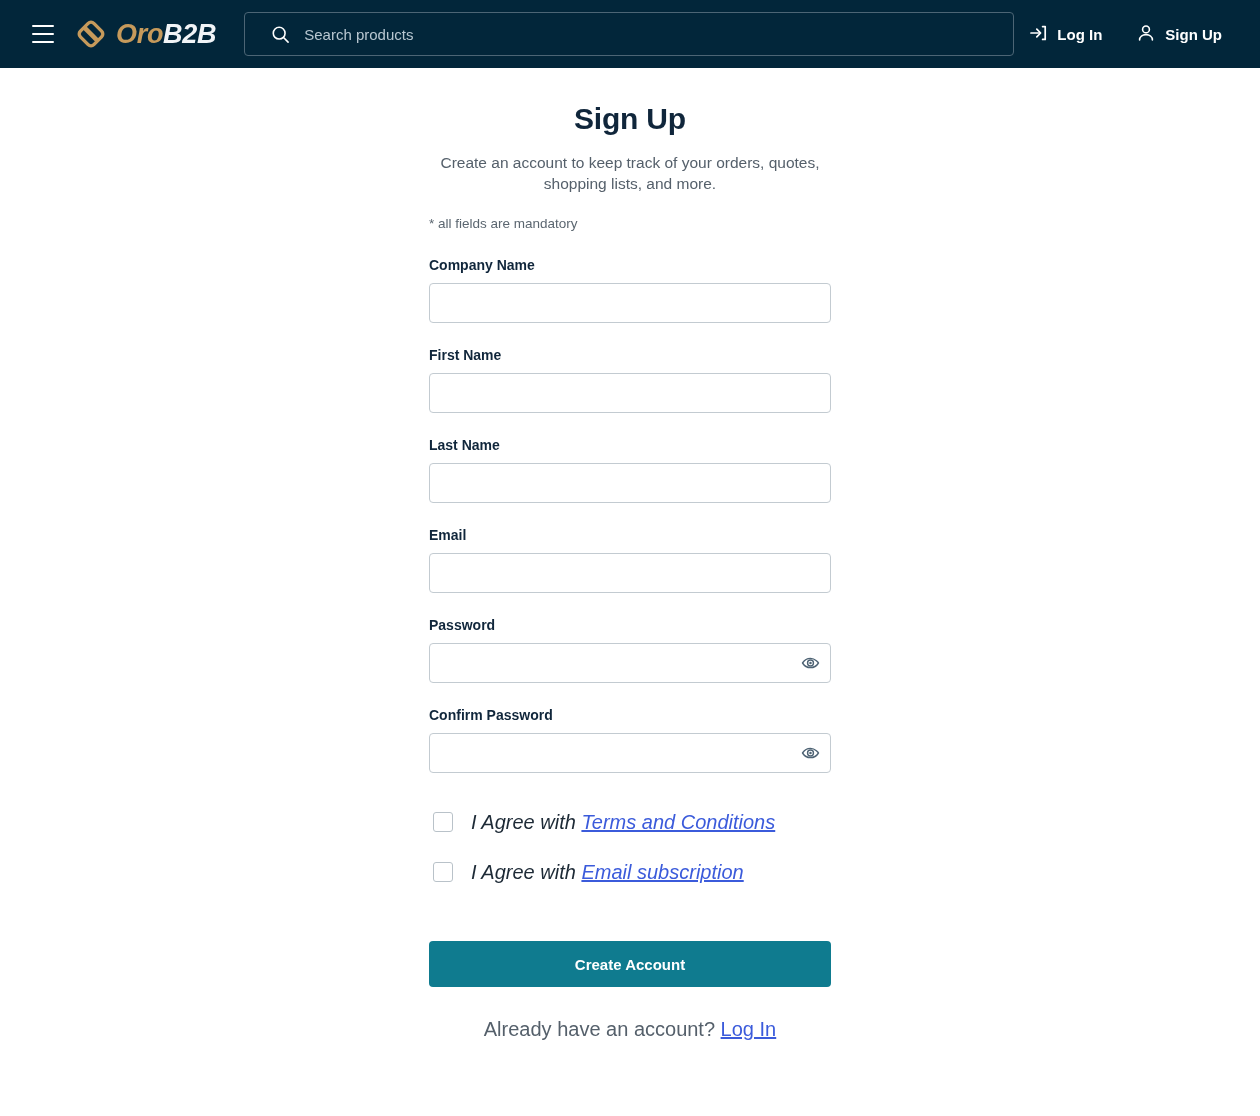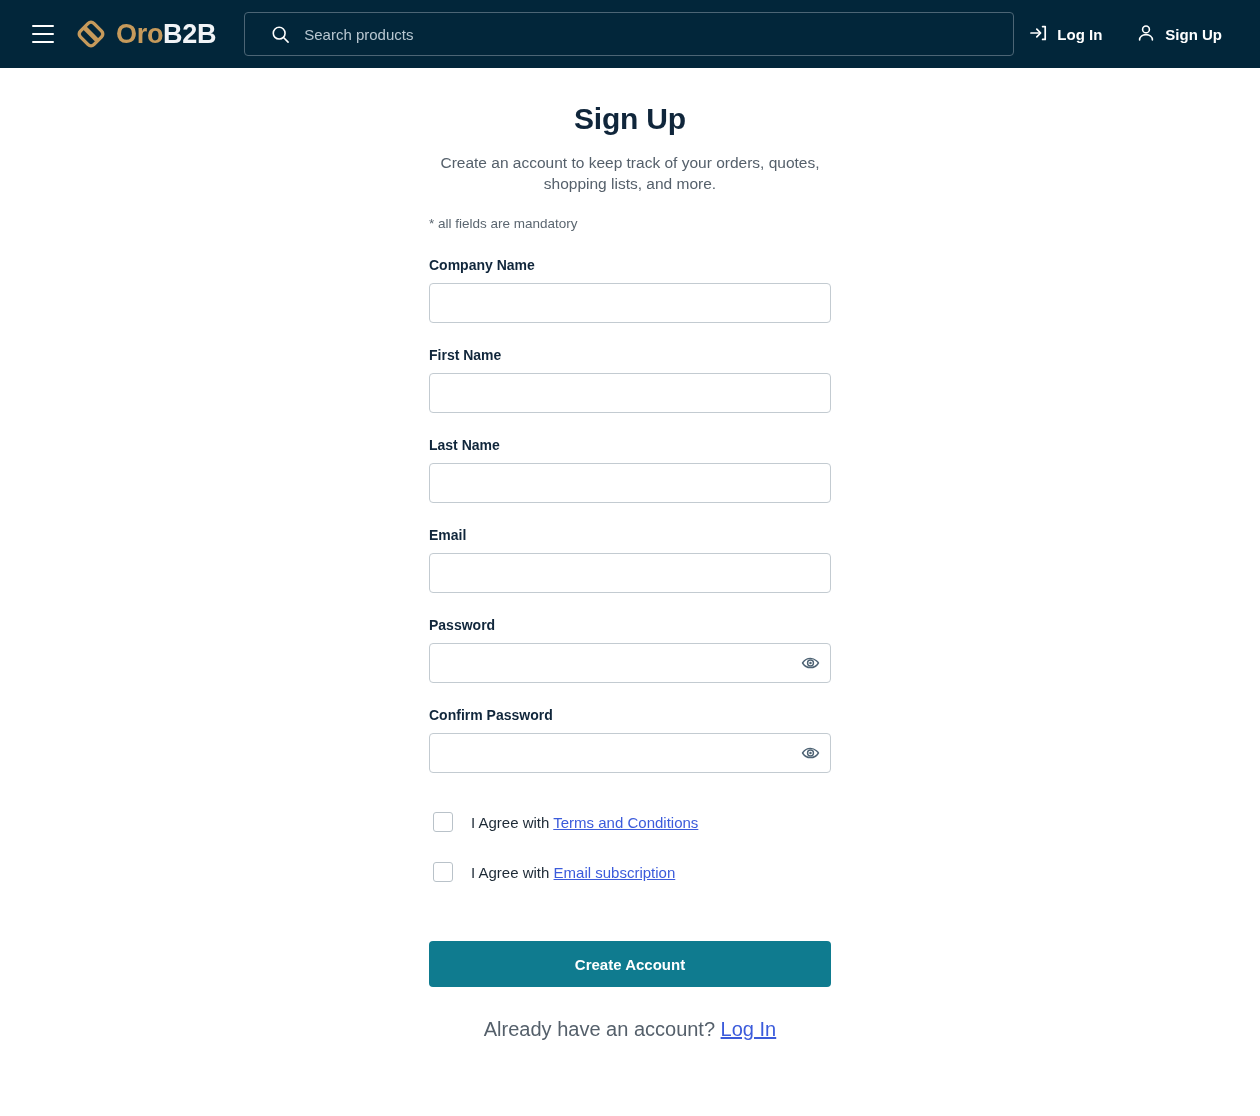--- a/index.html
+++ b/index.html
@@ -56,20 +56,21 @@
     height: 30px;
     position: relative;
     display: inline-block;
   }
   .brand-text {
     font-size: 27px;
     font-weight: 700;
     letter-spacing: -0.3px;
     line-height: 1;
     white-space: nowrap;
+    font-style: italic;
   }
   .brand-text .oro { color: #C69A5B; }
   .brand-text .b2b { color: #F1F4F7; }
 
   .search-wrap {
     width: 770px;
     height: 44px;
     border: 1px solid #4C6575;
     border-radius: 4px;
     display: flex;
@@ -193,22 +194,23 @@
     border-radius: 3px;
     background: #fff;
     flex: 0 0 auto;
     margin-right: 18px;
     cursor: pointer;
     appearance: none;
     -webkit-appearance: none;
     outline: none;
   }
   .agree-text {
-    font-size: 15px;
+    font-size: 20px;
     color: #1d2a36;
+    font-style: italic;
   }
   .agree-link {
     color: #3B5BDB;
     text-decoration: underline;
     cursor: pointer;
   }
 
   .submit-btn {
     width: 100%;
     height: 46px;

